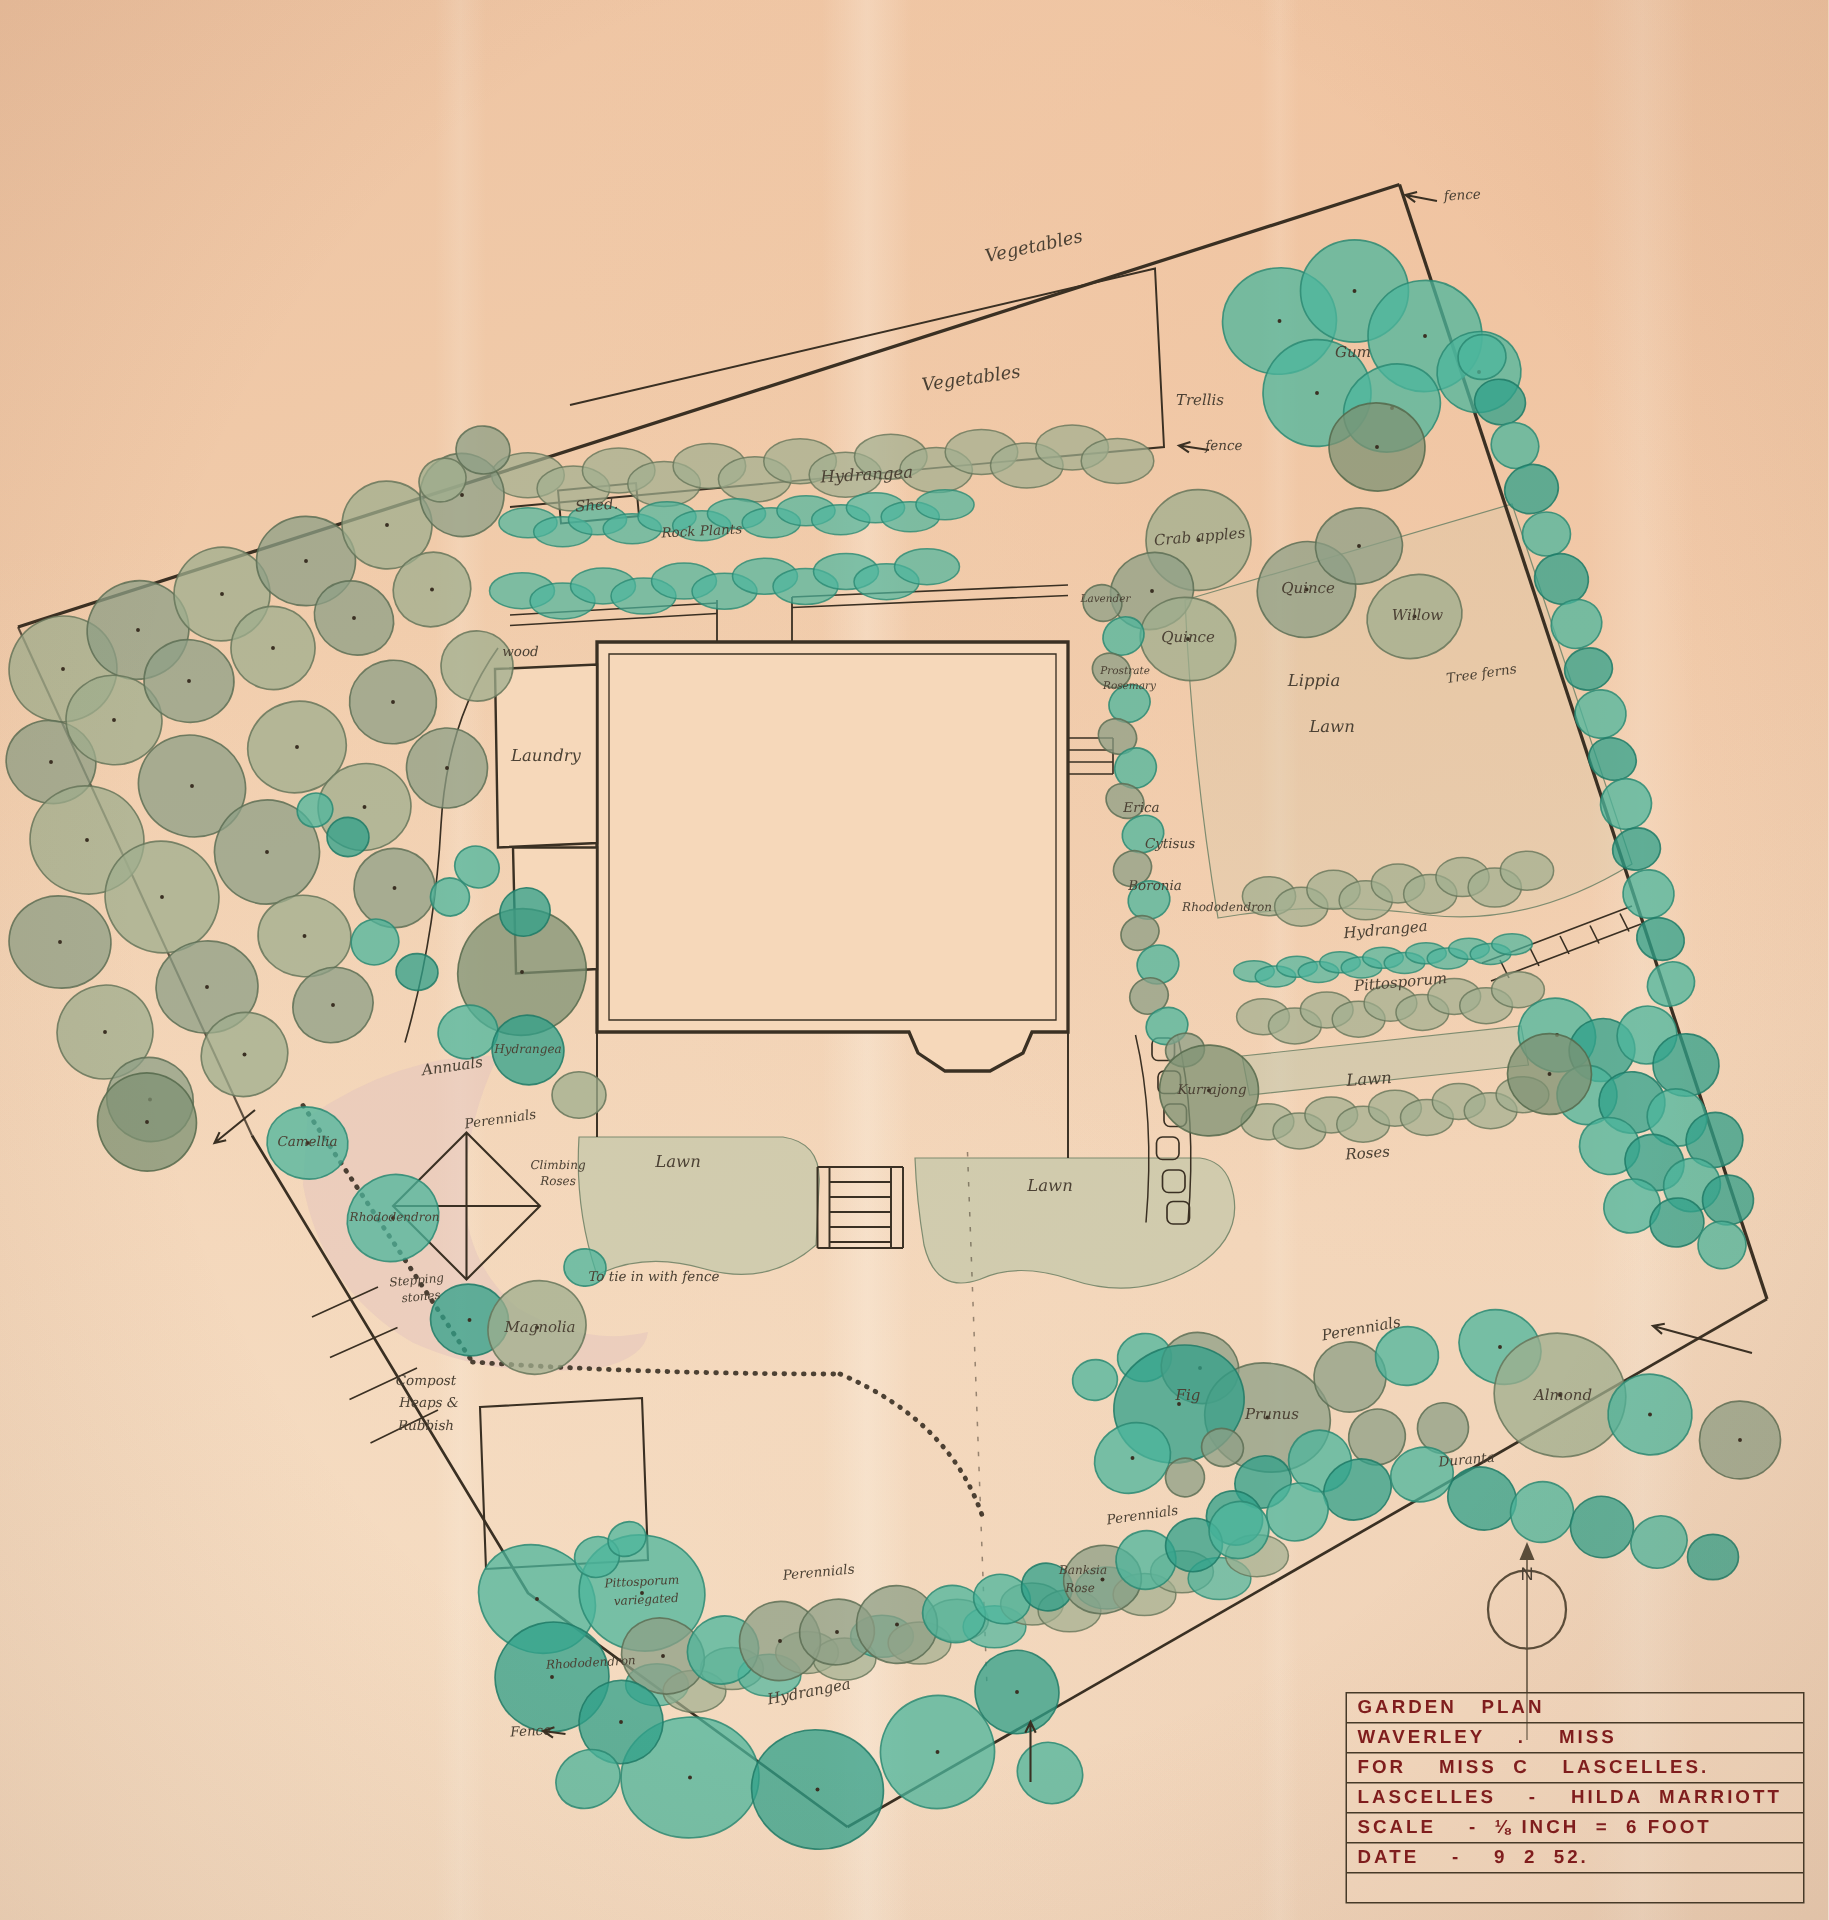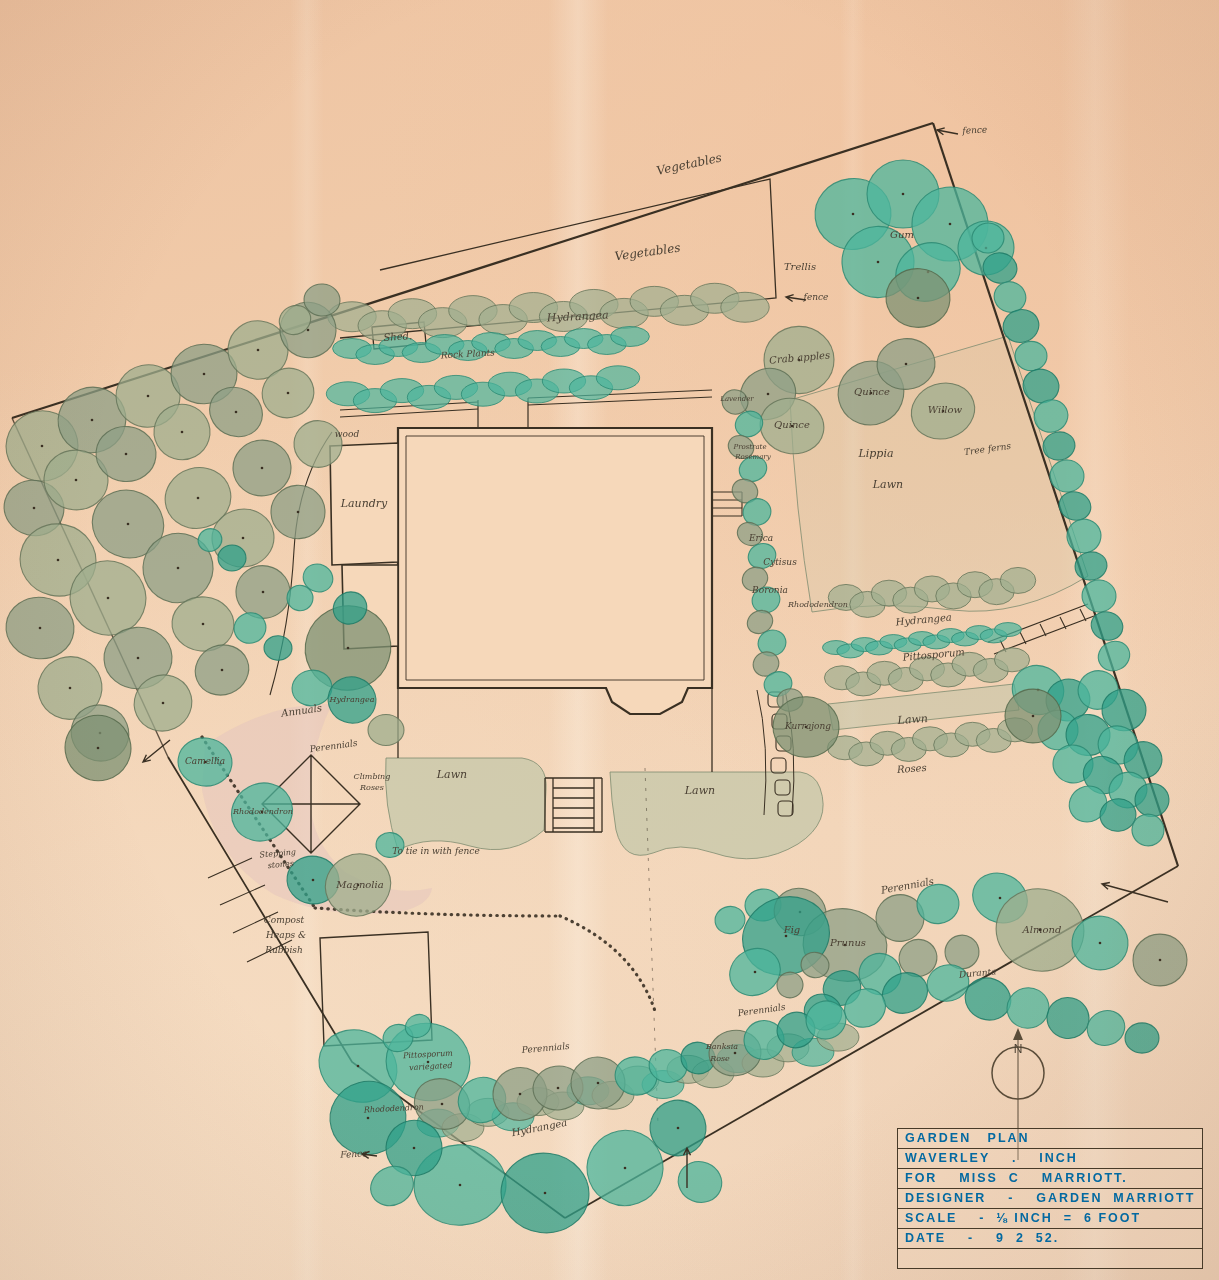--- a/index.html
+++ b/index.html
@@ -16,21 +16,21 @@
   .s3{left:1060px;width:70px;background:linear-gradient(90deg,rgba(255,255,255,0),rgba(255,250,240,.18),rgba(255,255,255,0));}
   .s4{left:840px;width:26px;background:linear-gradient(90deg,rgba(255,255,255,0),rgba(255,250,240,.13),rgba(255,255,255,0));}
   .vignette{position:absolute;inset:0;pointer-events:none;
     background:radial-gradient(ellipse at 50% 45%, rgba(0,0,0,0) 60%, rgba(120,70,40,.12) 100%);}
   svg{position:absolute;left:0;top:0;}
   .titleblock{position:absolute;left:897px;top:1128px;width:304px;
     border:1.6px solid #473a28;background:rgba(246,223,198,.25);}
   .tb-row{height:19px;line-height:19px;border-bottom:1px solid #473a28;
     padding-left:7px;white-space:pre;overflow:hidden;
     font-family:"Liberation Sans", sans-serif;font-size:12.5px;
-    letter-spacing:2px;color:#0369a1;font-weight:bold;}
+    letter-spacing:2px;color:#7f1d1d;font-weight:bold;}
   .tb-row:last-child{border-bottom:none;}
 </style>
 </head>
 <body>
 
 <div class="paper"></div>
 <div class="streak s1"></div>
 <div class="streak s2"></div>
 <div class="streak s3"></div>
 <div class="streak s4"></div>
@@ -481,19 +481,19 @@
     <circle cx="1018" cy="1073" r="26" fill="none" stroke="#5a4d3a" stroke-width="1.5"></circle>
     <path d="M1018,1160 L1018,1032" stroke="#5a4d3a" stroke-width="1"></path>
     <path d="M1018,1028 L1013,1040 L1023,1040 Z" fill="#5a4d3a"></path>
     <text x="1018" y="1053" font-size="12" fill="#4b4134" text-anchor="middle" font-family="&quot;Liberation Sans&quot;, sans-serif">N</text>
   </svg>
 
 <div class="vignette"></div>
 
 <div class="titleblock">
   <div class="tb-row">GARDEN   PLAN</div>
-  <div class="tb-row">WAVERLEY    .    INCH</div>
-  <div class="tb-row">FOR    MISS  C    MARRIOTT.</div>
-  <div class="tb-row">DESIGNER    -    GARDEN  MARRIOTT</div>
+  <div class="tb-row">WAVERLEY    .    MISS</div>
+  <div class="tb-row">FOR    MISS  C    LASCELLES.</div>
+  <div class="tb-row">LASCELLES    -    HILDA  MARRIOTT</div>
   <div class="tb-row">SCALE    -  ⅛ INCH  =  6 FOOT</div>
   <div class="tb-row">DATE    -    9  2  52.</div>
   <div class="tb-row"></div>
 </div>
 
 </body></html>

